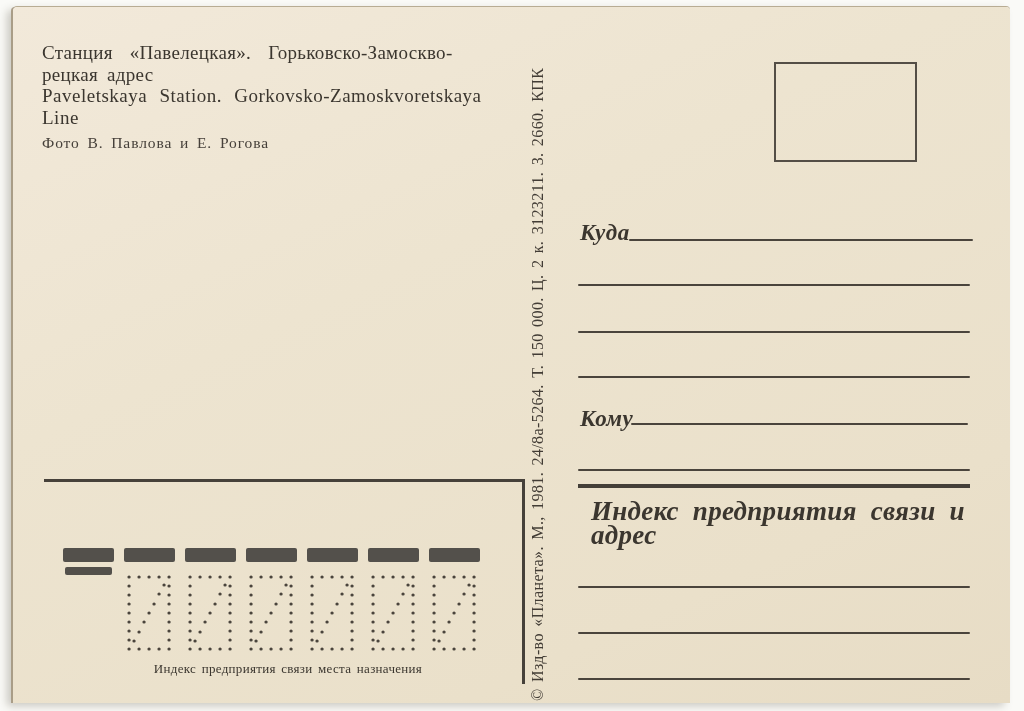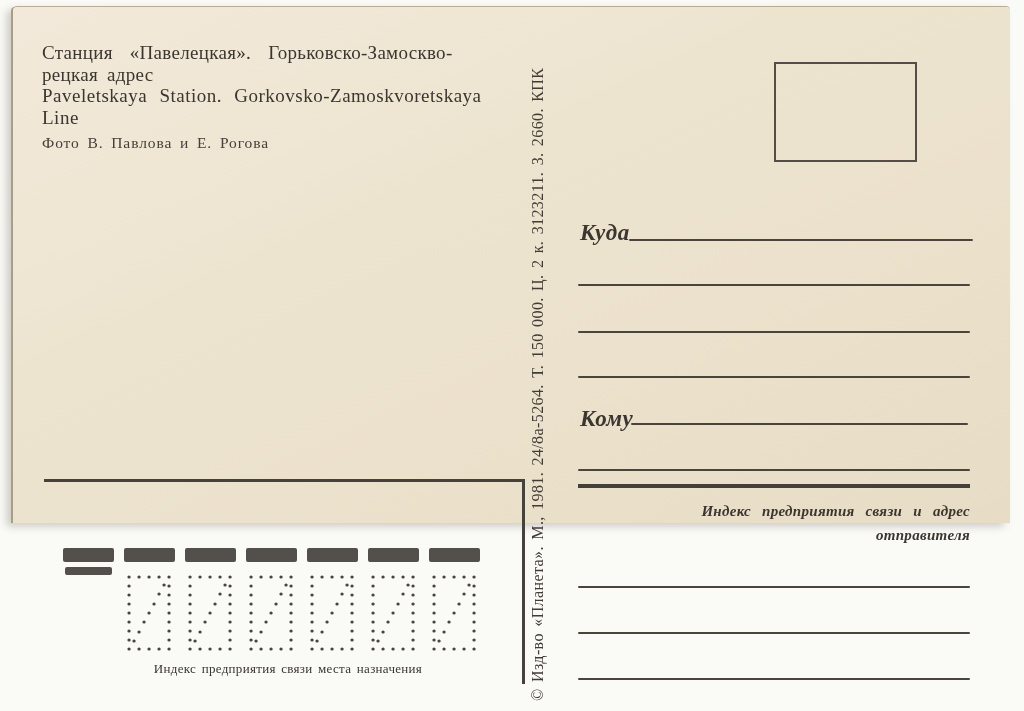--- a/index.html
+++ b/index.html
@@ -2,21 +2,21 @@
 <html><head>
 <meta charset="utf-8">
 <style>
   html,body{margin:0;padding:0;}
   body{
     width:1024px;height:711px;position:relative;overflow:hidden;
     background:#fafaf7;
     font-family:"Liberation Serif", serif;
   }
   .card{
-    position:absolute;left:13px;top:7px;width:997px;height:516px;
+    position:absolute;left:13px;top:7px;width:997px;height:696px;
     background:linear-gradient(155deg,#f2e9da 0%,#ede4d0 38%,#eae0ca 78%,#e7dcc5 100%);
     border-radius:4px 4px 0 0;
     box-shadow:-2px 0 0 #a99d87, 0 -1px 0 #b8ac93, -6px 3px 9px rgba(60,50,30,.25);
     color:#3e3831;
   }
   .abs{position:absolute;}
   
   .caption-block{left:29px;top:35px;width:480px;font-size:19px;line-height:21.5px;color:#3b362f;}
   .cap-ru1{word-spacing:12px;letter-spacing:.3px;}
   .cap-ru2{letter-spacing:.3px;word-spacing:4px;}
@@ -30,22 +30,22 @@
     font-size:16px;letter-spacing:.4px;word-spacing:2px;color:#423c35;white-space:nowrap;
   }
   
   .stamp-box{left:761px;top:55px;width:139px;height:96px;border:2px solid #544e46;}
   
   .rule{height:2px;background:#4a443c;border-radius:1px;}
   .rule-full{left:565px;width:392px;}
   .rule-thick{left:565px;width:392px;height:4px;background:#443f38;}
   .field-label{font-style:italic;font-weight:bold;font-size:23px;letter-spacing:.5px;color:#3b362f;}
   .sender-heading{
-    left:565px;top:492px;width:392px;text-align:right;
-    font-style:italic;font-weight:bold;font-size:15px;line-height:24px;
+    left:578px;top:492px;width:392px;text-align:left;
+    font-style:italic;font-weight:bold;font-size:27px;line-height:24px;
     word-spacing:7px;letter-spacing:.3px;color:#3b362f;
   }
   
   .divider-h{left:31px;top:472px;width:481px;height:3px;background:#46413a;}
   .divider-v{left:509px;top:472px;width:3px;height:205px;background:#46413a;}
   
   .bars-row{left:50px;top:541px;display:flex;gap:10px;}
   .bar{width:51px;height:14px;background:#53504b;border-radius:2px;}
   .bar-thin{left:52px;top:560px;width:47px;height:8px;background:#53504b;border-radius:2px;}
   .digit-row{left:113px;top:567px;display:flex;gap:15px;}
@@ -87,21 +87,20 @@
   <div class="abs rule rule-full" style="top:369px;"></div>
 
   <div class="abs field-label" style="left:567px;top:399px;">Кому</div>
   <div class="abs rule" style="left:618px;top:416px;width:337px;"></div>
 
   <div class="abs rule rule-full" style="top:462px;"></div>
   <div class="abs rule-thick abs" style="position:absolute;top:477px;"></div>
 
   <div class="abs sender-heading">
     <div>Индекс предприятия связи и адрес</div>
-    <div>отправителя</div>
   </div>
 
   <div class="abs rule rule-full" style="top:579px;"></div>
   <div class="abs rule rule-full" style="top:625px;"></div>
   <div class="abs rule rule-full" style="top:671px;"></div>
 
   <div class="abs divider-h"></div>
   <div class="abs divider-v"></div>
 
   <div class="abs bars-row">

